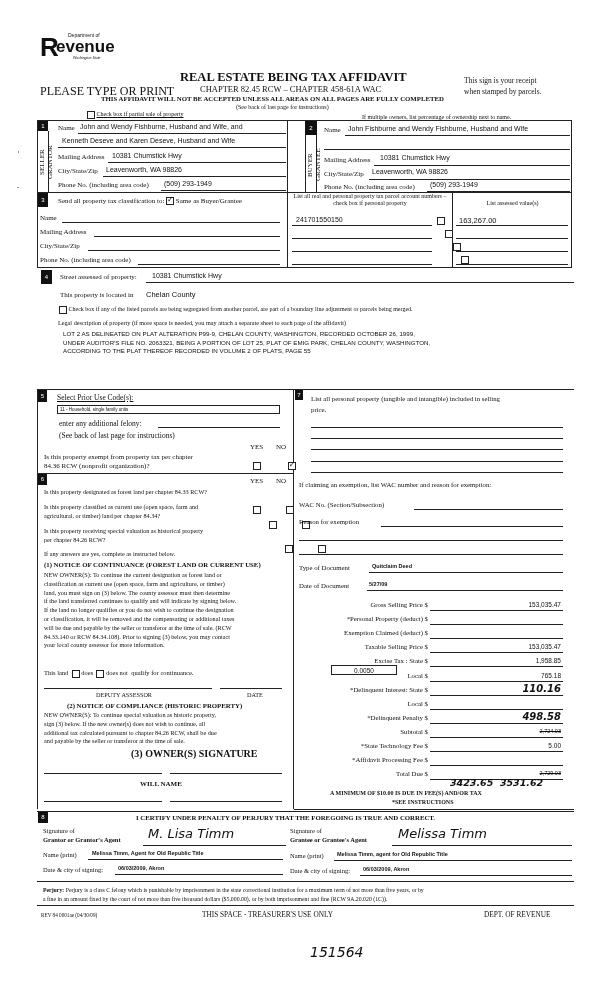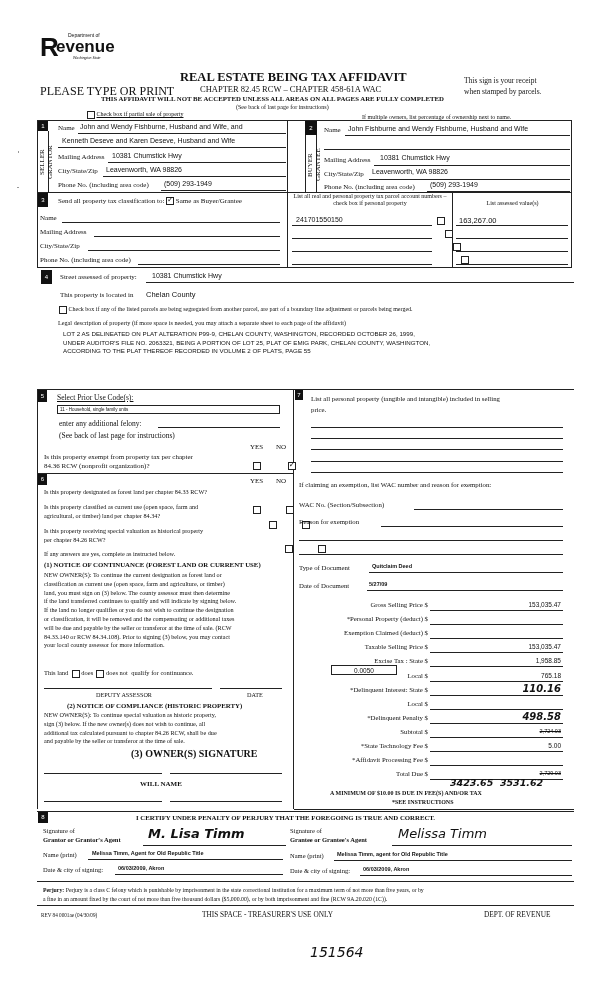--- a/index.html
+++ b/index.html
@@ -264,21 +264,21 @@
 <div class="field-label bold" style="left:392px;top:799px;font-size:6px;">*SEE INSTRUCTIONS</div>
 <div class="abs" style="left:294px;top:809px;width:280px;height:1px;background:#222;"></div>
 
 
 <div class="abs" style="left:37px;top:811px;width:537px;height:1px;background:#222;"></div>
 <div class="secnum" style="left:38px;top:812px;width:10px;height:11px;line-height:11px;">8</div>
 <div class="field-label bold" style="left:136px;top:814px;font-size:6.8px;">I CERTIFY UNDER PENALTY OF PERJURY THAT THE FOREGOING IS TRUE AND CORRECT.</div>
 <div class="field-label" style="left:43px;top:827px;font-size:6.5px;">Signature of</div>
 <div class="field-label bold" style="left:43px;top:836px;font-size:6.5px;">Grantor or Grantor's Agent</div>
 <div class="hr" style="left:143px;top:845px;width:143px;"></div>
-<div class="abs hand" style="left:148px;top:826px;font-size:13px;font-weight:bold;">M. Lisa Timm</div>
+<div class="abs hand" style="left:148px;top:826px;font-size:13px;font-weight:normal;">M. Lisa Timm</div>
 <div class="field-label" style="left:290px;top:827px;font-size:6.5px;">Signature of</div>
 <div class="field-label bold" style="left:290px;top:836px;font-size:6.5px;">Grantee or Grantee's Agent</div>
 <div class="hr" style="left:392px;top:845px;width:180px;"></div>
 <div class="abs hand" style="left:398px;top:826px;font-size:13px;font-weight:normal;">Melissa Timm</div>
 <div class="field-label" style="left:43px;top:851px;font-size:6.5px;">Name (print)</div>
 <div class="hr" style="left:88px;top:859px;width:195px;"></div>
 <div class="field-val" style="left:92px;top:850px;font-size:5.5px;font-weight:bold;">Melissa Timm, Agent for Old Republic Title</div>
 <div class="field-label" style="left:290px;top:852px;font-size:6.5px;">Name (print)</div>
 <div class="hr" style="left:334px;top:860px;width:238px;"></div>
 <div class="field-val" style="left:337px;top:851px;font-size:5.5px;font-weight:bold;">Melissa Timm, agent for Old Republic Title</div>

